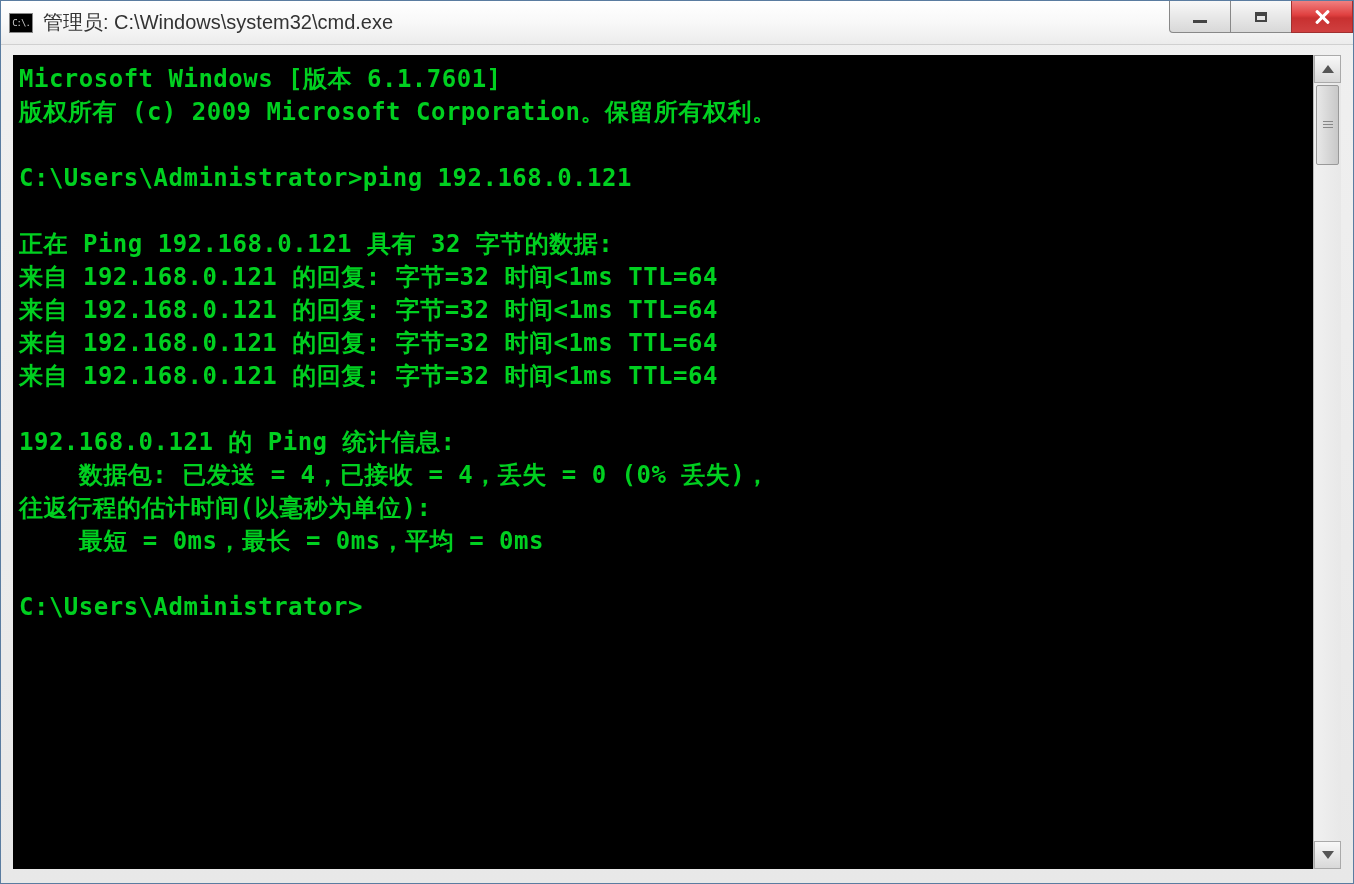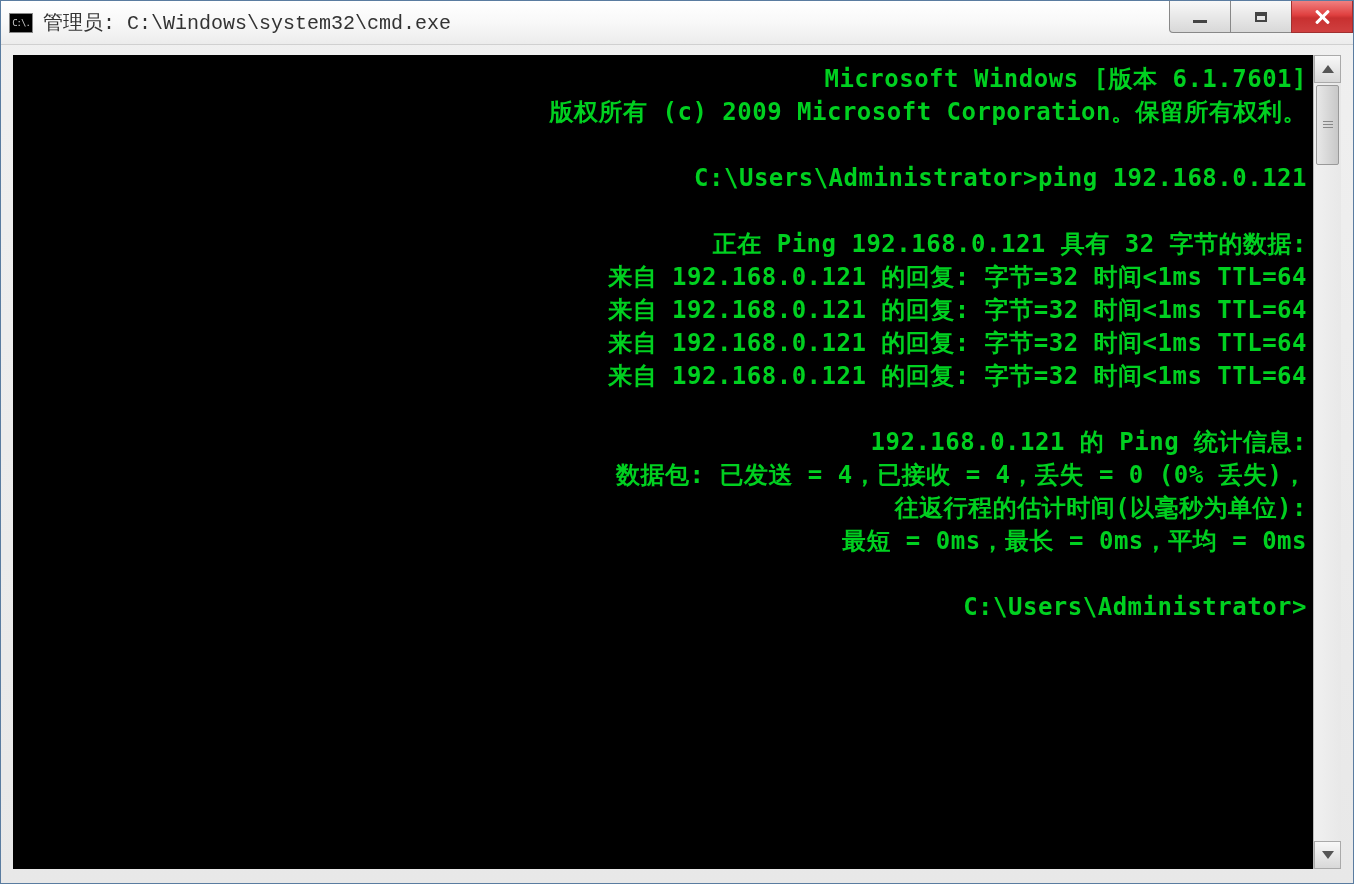--- a/index.html
+++ b/index.html
@@ -37,21 +37,21 @@
       align-items: center;
       justify-content: center;
       font-size: 9px;
       color: #ccc;
       font-family: monospace;
       letter-spacing: -1px;
     }
     .titlebar-text {
       font-size: 20px;
       color: #333;
-      font-family: Liberation Mono, monospace;
+      font-family: Liberation Sans, sans-serif;
     }
     .window-controls {
       position: absolute;
       right: 0;
       top: 0;
       display: flex;
       height: 32px;
     }
     .wc-btn {
       width: 62px;
@@ -97,21 +97,20 @@
       background: #000;
       color: #00d020;
       font-family: "NSimSun", "SimSun", "Consolas", monospace;
       font-size: 24px;
       line-height: 33px;
       padding: 8px 6px;
       white-space: pre;
       overflow: hidden;
       font-weight: bold;
       letter-spacing: 0.5px;
-      text-align: right;
     }
     .scrollbar {
       width: 28px;
       background: linear-gradient(to right, #f0f0f0, #e0e0e0);
       border-left: 1px solid #bbb;
       display: flex;
       flex-direction: column;
       align-items: stretch;
     }
     .sb-btn {

